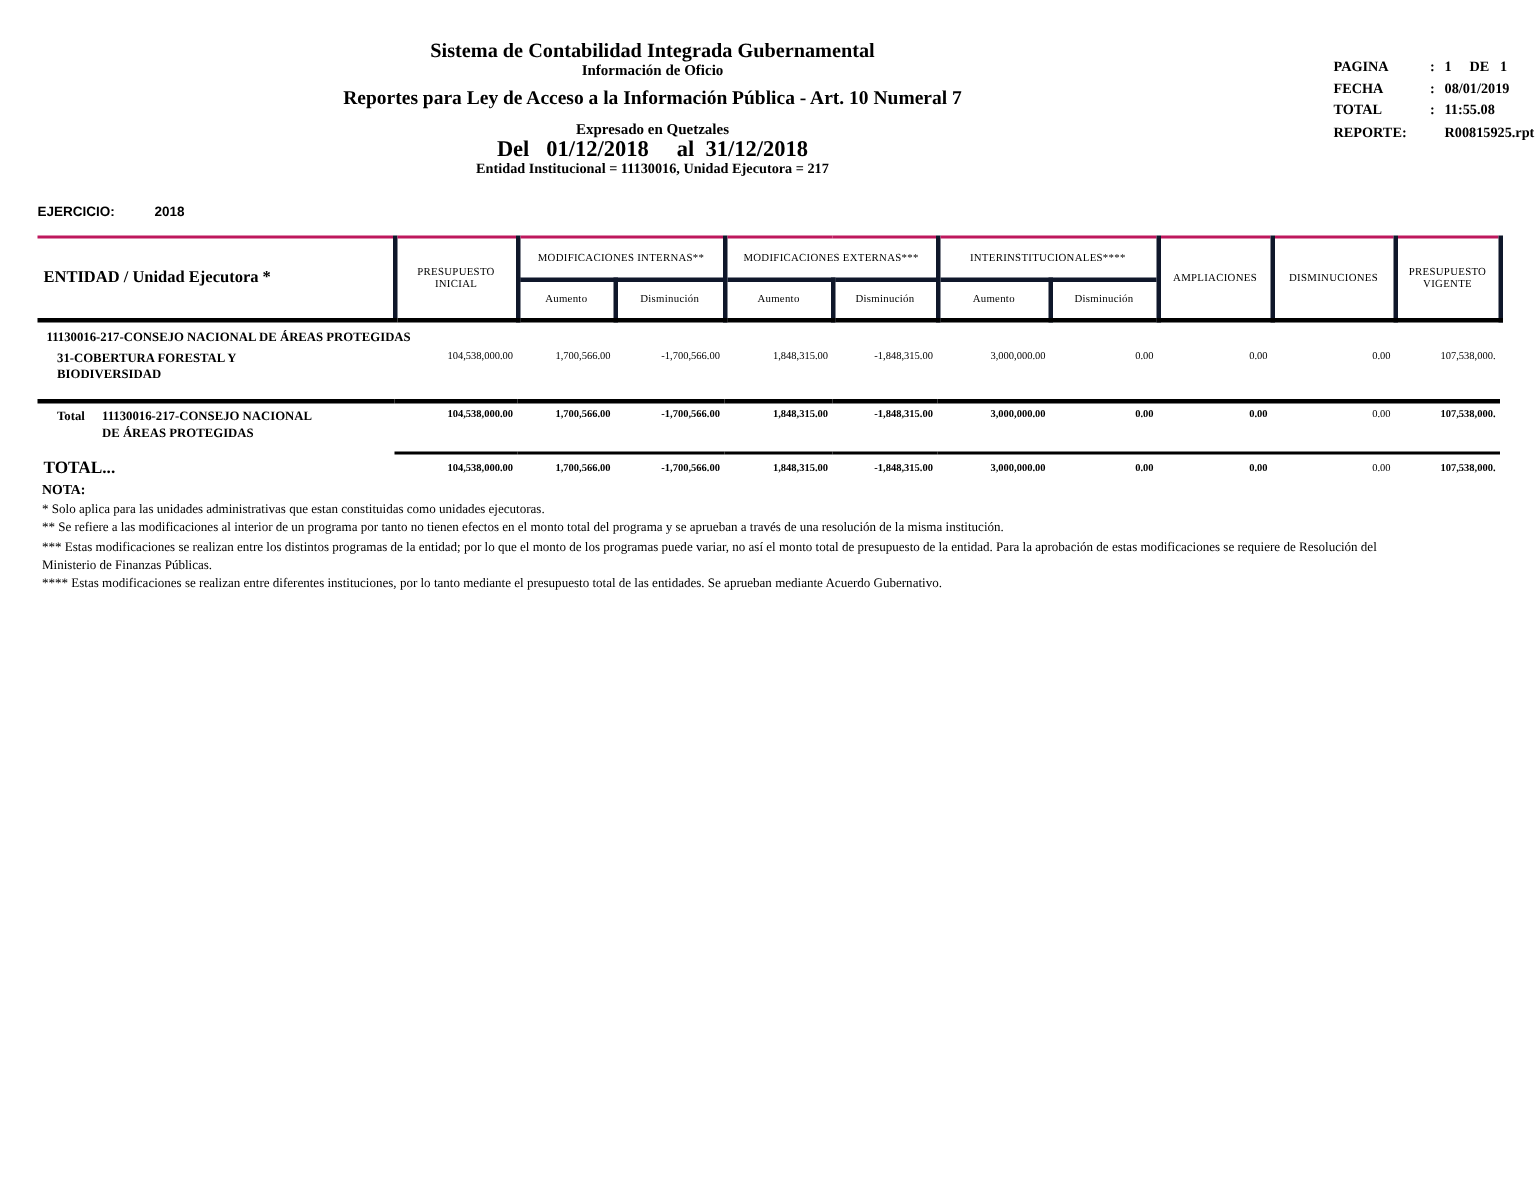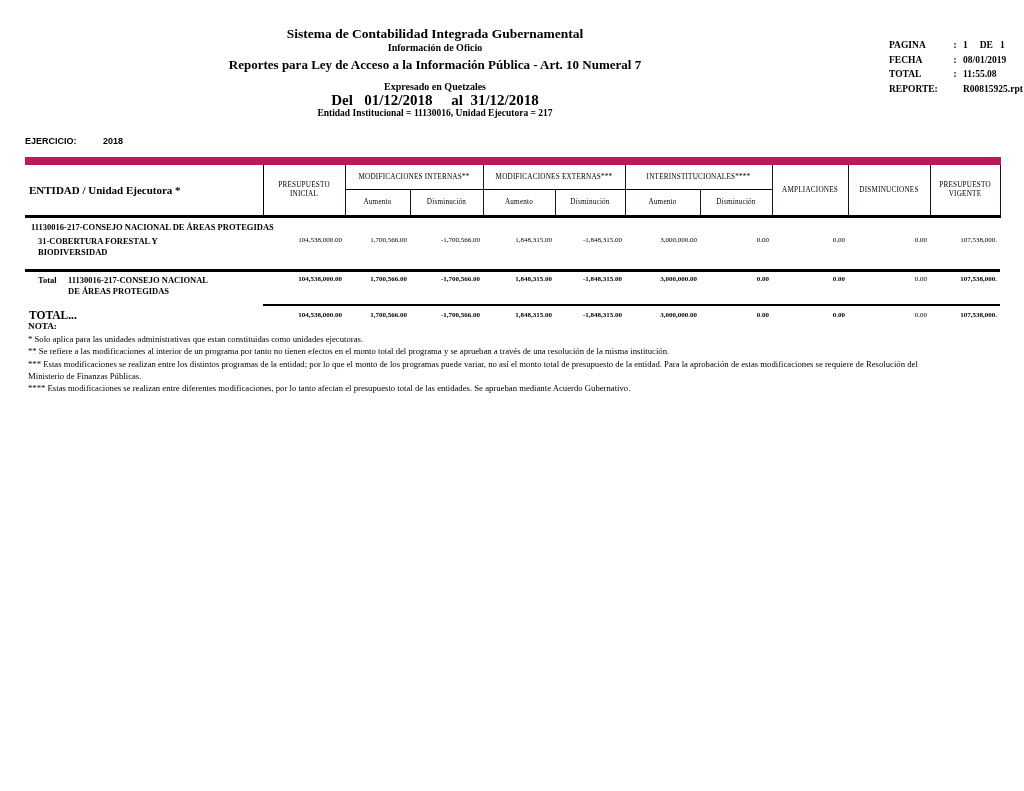--- a/index.html
+++ b/index.html
@@ -25,23 +25,23 @@
 
   
   .ejercicio{position:absolute;left:25px;top:136px;display:flex;
              font-family:"Liberation Sans",sans-serif;font-weight:bold;font-size:9px;}
   .ejercicio .lab{width:78px;}
 
   
   table.report{position:absolute;left:25px;top:157px;width:975px;
                border-collapse:collapse;table-layout:fixed;}
   table.report td{overflow:hidden;}
-  .th{border:1px solid #0f172a;font-size:7.2px;text-align:center;vertical-align:middle;
+  .th{border:3px solid #0f172a;font-size:7.2px;text-align:center;vertical-align:middle;
       padding:1px 2px;line-height:8.5px;letter-spacing:0.2px;}
-  .row1 .th, .th-entity{border-top:8px solid #be185d;}
+  .row1 .th, .th-entity{border-top:2px solid #be185d;}
   .hb{border-bottom:3px solid #000;}
   .th-entity{border-left:none;border-right:1px solid #000;border-bottom:3px solid #000;
              font-size:11px;font-weight:bold;text-align:left;padding-left:4px;vertical-align:middle;}
   .grp{border-bottom:1px solid #000;}
 
   .td{border:none;font-size:7px;text-align:right;vertical-align:top;
       padding:3px 3px 0 0;line-height:8px;}
   .td-entity{border:none;text-align:left;vertical-align:top;font-weight:bold;}
   .group-row td{border:none;font-size:8.5px;font-weight:bold;padding:4px 0 1px 6px;}
   .name{padding-left:12px;padding-top:2px;font-size:8.5px;line-height:11px;}
@@ -196,16 +196,16 @@
       <td class="td bold-num pad-top">107,538,000.</td>
     </tr>
   </tbody>
     </table>
 
   <div class="notes">
     <div class="nt">NOTA:</div>
     <div>* Solo aplica para las unidades administrativas que estan constituidas como unidades ejecutoras.</div>
     <div>** Se refiere a las modificaciones al interior de un programa por tanto no tienen efectos en el monto total del programa y se aprueban a través de una resolución de la misma institución.</div>
     <div>*** Estas modificaciones se realizan entre los distintos programas de la entidad; por lo que el monto de los programas puede variar, no así el monto total de presupuesto de la entidad. Para la aprobación de estas modificaciones se requiere de Resolución del Ministerio de Finanzas Públicas.</div>
-    <div>**** Estas modificaciones se realizan entre diferentes modificaciones, por lo tanto afectan el presupuesto total de las entidades. Se aprueban mediante Acuerdo Gubernativo.</div>
+    <div>**** Estas modificaciones se realizan entre diferentes instituciones, por lo tanto mediante el presupuesto total de las entidades. Se aprueban mediante Acuerdo Gubernativo.</div>
   </div>
 
 </div>
 
 </body></html>

